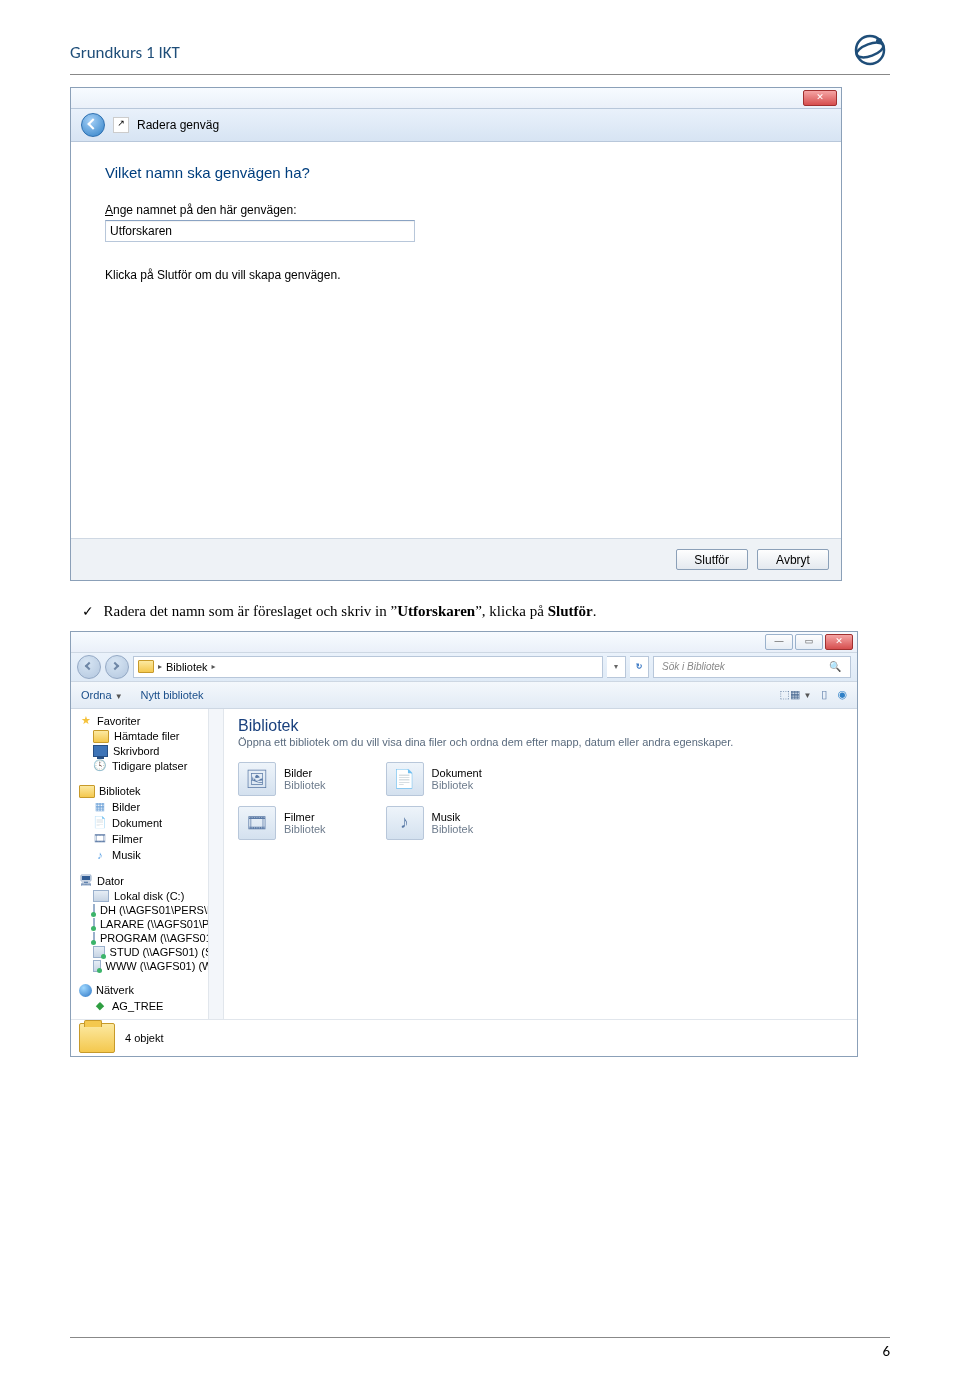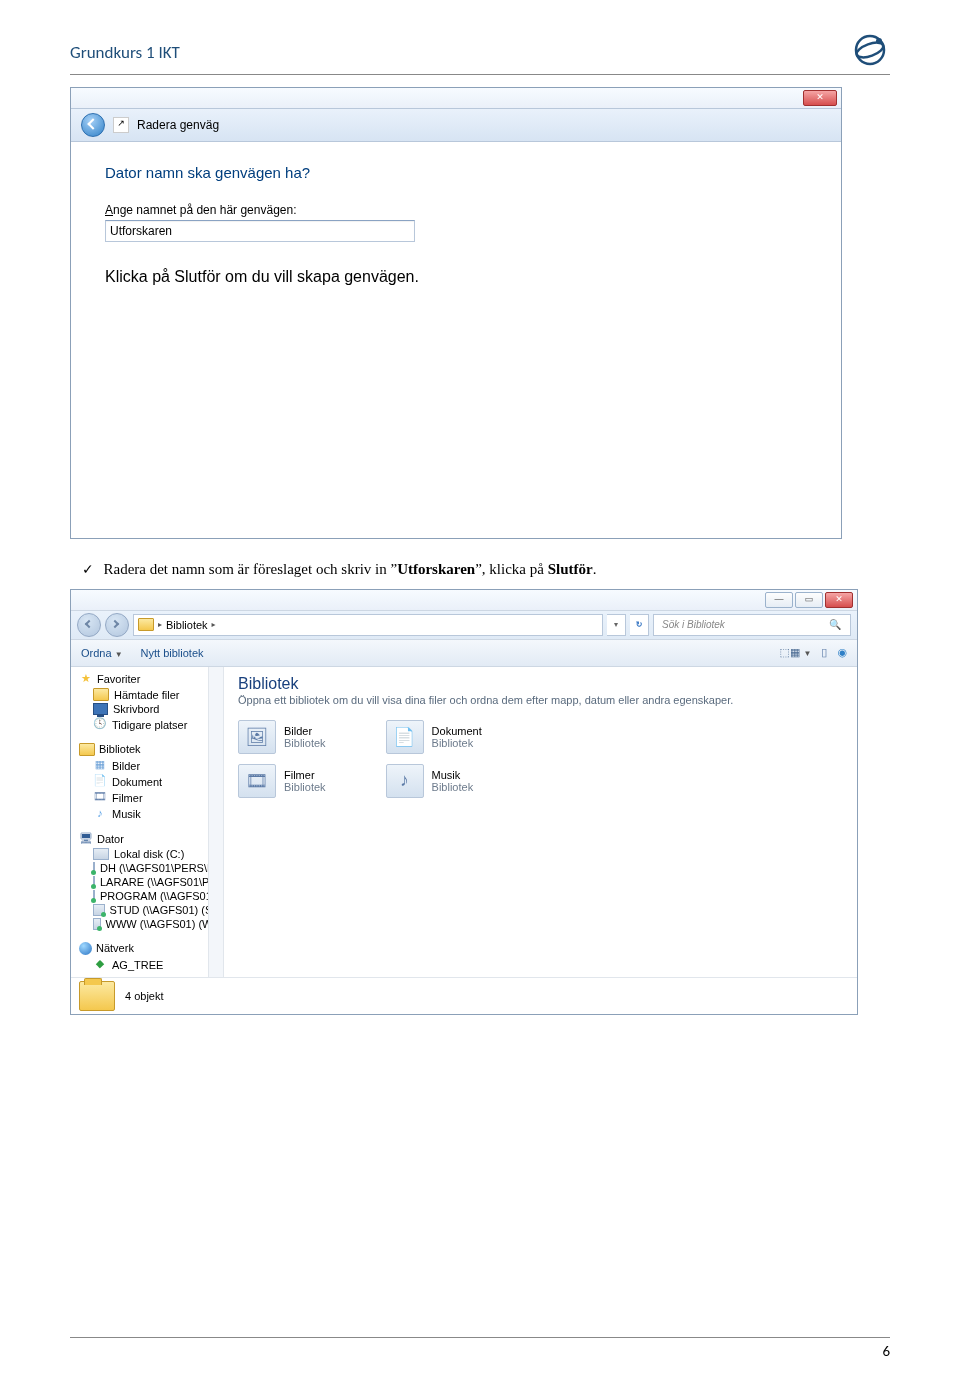--- a/index.html
+++ b/index.html
@@ -13,21 +13,21 @@
 .wiz-titlebar{height:20px;background:linear-gradient(#f7fbff,#eaf0f9);border-bottom:1px solid #b8c7da;position:relative}
 .wiz-close{position:absolute;right:4px;top:2px;width:32px;height:14px;background:linear-gradient(#f5a5a5,#d64e4e);border:1px solid #a03030;border-radius:2px;color:#fff;text-align:center;font-size:9px;line-height:13px}
 .wiz-nav{height:32px;background:linear-gradient(#e9f1fb,#d7e4f3);border-bottom:1px solid #b8c7da;display:flex;align-items:center;padding-left:10px;gap:8px}
 .wiz-back{width:22px;height:22px;border-radius:50%;background:radial-gradient(circle at 40% 30%,#a7d1f7,#2f80c7);border:1px solid #2f70b0;position:relative}
 .wiz-back::after{content:"";position:absolute;left:7px;top:6px;border:solid #fff;border-width:0 2px 2px 0;padding:3px;transform:rotate(135deg)}
 .wiz-icon-small{width:14px;height:14px;background:#fff;border:1px solid #ccc;font-size:9px;text-align:center;display:inline-block}
 .wiz-body{padding:22px 34px 24px 34px;min-height:350px}
 .wiz-heading{color:#003e7e;font-size:15px;margin-bottom:22px}
 .wiz-label{font-size:12px;margin-bottom:3px}
 .wiz-input{width:300px;height:18px;border:1px solid #b8c7da;border-top-color:#8aa3c3;padding:1px 4px;font-size:12px;background:#fff;box-shadow:inset 0 1px 1px rgba(0,0,0,.06)}
-.wiz-note{margin-top:26px;font-size:16px}
+.wiz-note{margin-top:26px;font-size:12px}
 .wiz-buttons{background:#eef2f6;border-top:1px solid #cfd8e3;padding:10px 12px;text-align:right}
 .wiz-btn{min-width:72px;height:21px;font-size:12px;background:linear-gradient(#fefefe,#e4e9ef);border:1px solid #8ba0b8;border-radius:2px;margin-left:6px;cursor:pointer}
 
 
 .body-text{font-family:Liberation Serif, serif;font-size:15px;line-height:1.45;margin:4px 0 6px 0}
 .indent{padding-left:30px;text-indent:-18px}
 .check{color:#000;font-size:14px;margin-right:6px}
 
 
 .exp{border:1px solid #8ba0b8;width:786px;margin-top:8px;font-size:11px;font-family:"Segoe UI",Tahoma,sans-serif;background:#fff;position:relative}
@@ -45,21 +45,21 @@
 .exp-toolbar{height:26px;background:linear-gradient(#f4f8fc,#e2ebf5);border-bottom:1px solid #cdd7e3;display:flex;align-items:center;padding:0 10px;gap:18px;color:#1a4e8a}
 .exp-toolbar .rt{margin-left:auto;display:flex;gap:10px;align-items:center;color:#4a6a92}
 .exp-main{display:flex;height:310px}
 .exp-nav{width:152px;border-right:1px solid #e1e6ec;padding:4px 0 0 0;overflow:hidden;position:relative}
 .exp-nav::after{content:"";position:absolute;right:0;top:0;width:14px;height:100%;border-left:1px solid #e1e6ec;background:#f3f6fa}
 .exp-nav .scroll-thumb{position:absolute;right:2px;top:116px;width:10px;height:34px;background:#cfd8e3;border:1px solid #b8c7da;border-radius:2px}
 .exp-nav .tri-up,.exp-nav .tri-down{position:absolute;right:4px;font-size:8px;color:#7c8ea4}
 .exp-nav .tri-up{top:2px}.exp-nav .tri-down{bottom:2px}
 .nav-group{margin-bottom:10px}
 .nav-head{display:flex;align-items:center;gap:4px;padding:1px 4px 1px 8px;font-size:11px}
-.nav-item{display:flex;align-items:flex-end;gap:5px;padding:1px 4px 1px 22px;font-size:11px;white-space:nowrap}
+.nav-item{display:flex;align-items:center;gap:5px;padding:1px 4px 1px 22px;font-size:11px;white-space:nowrap}
 .ic{width:14px;height:14px;display:inline-flex;align-items:center;justify-content:center;font-size:11px}
 .star{color:#f5c23b}
 .folder{width:14px;height:11px;background:linear-gradient(#fce9a1,#f4c84e);border:1px solid #c79a2a;border-radius:1px;display:inline-block}
 .mon{width:13px;height:10px;background:#3e74b7;border:1px solid #274f84;display:inline-block;position:relative}
 .mon::after{content:"";position:absolute;left:3px;bottom:-3px;width:7px;height:2px;background:#274f84}
 .drive-hdd{width:14px;height:10px;background:linear-gradient(#e6edf5,#c7d4e4);border:1px solid #9ab0cc;display:inline-block}
 .drive-net{width:14px;height:10px;background:linear-gradient(#e6edf5,#c7d4e4);border:1px solid #9ab0cc;display:inline-block;position:relative}
 .drive-net::after{content:"";position:absolute;right:-2px;bottom:-2px;width:5px;height:5px;background:#3cb46a;border-radius:50%}
 .globe{width:13px;height:13px;border-radius:50%;background:radial-gradient(circle at 35% 30%,#9fd8ff,#2b74c4);display:inline-block}
 .clock{color:#8f8f8f}
@@ -103,26 +103,30 @@
   <div class="wiz">
     <div class="wiz-titlebar">
       <div class="wiz-close">✕</div>
     </div>
     <div class="wiz-nav">
       <div class="wiz-back"></div>
       <span class="wiz-icon-small">↗</span>
       <span>Radera genväg</span>
     </div>
     <div class="wiz-body">
-      <div class="wiz-heading">Dator namn ska genvägen ha?</div>
+      <div class="wiz-heading">Vilket namn ska genvägen ha?</div>
       <div class="wiz-label">
         <span class="underline-letter">A</span><span>nge namnet på den här genvägen:</span>
       </div>
       <input class="wiz-input" value="Utforskaren" style="">
       <div class="wiz-note">Klicka på Slutför om du vill skapa genvägen.</div>
+    </div>
+    <div class="wiz-buttons">
+      <button class="wiz-btn">Slutför</button>
+      <button class="wiz-btn">Avbryt</button>
     </div>
   </div>
 
   <p class="body-text indent">
     <span class="check">✓</span>
     <span>Radera det namn som är föreslaget och skriv in ”</span><b>Utforskaren</b><span>”, klicka på </span><b>Slutför</b><span>.</span>
   </p>
 
   <div class="exp">
     <div class="exp-titlebar">

